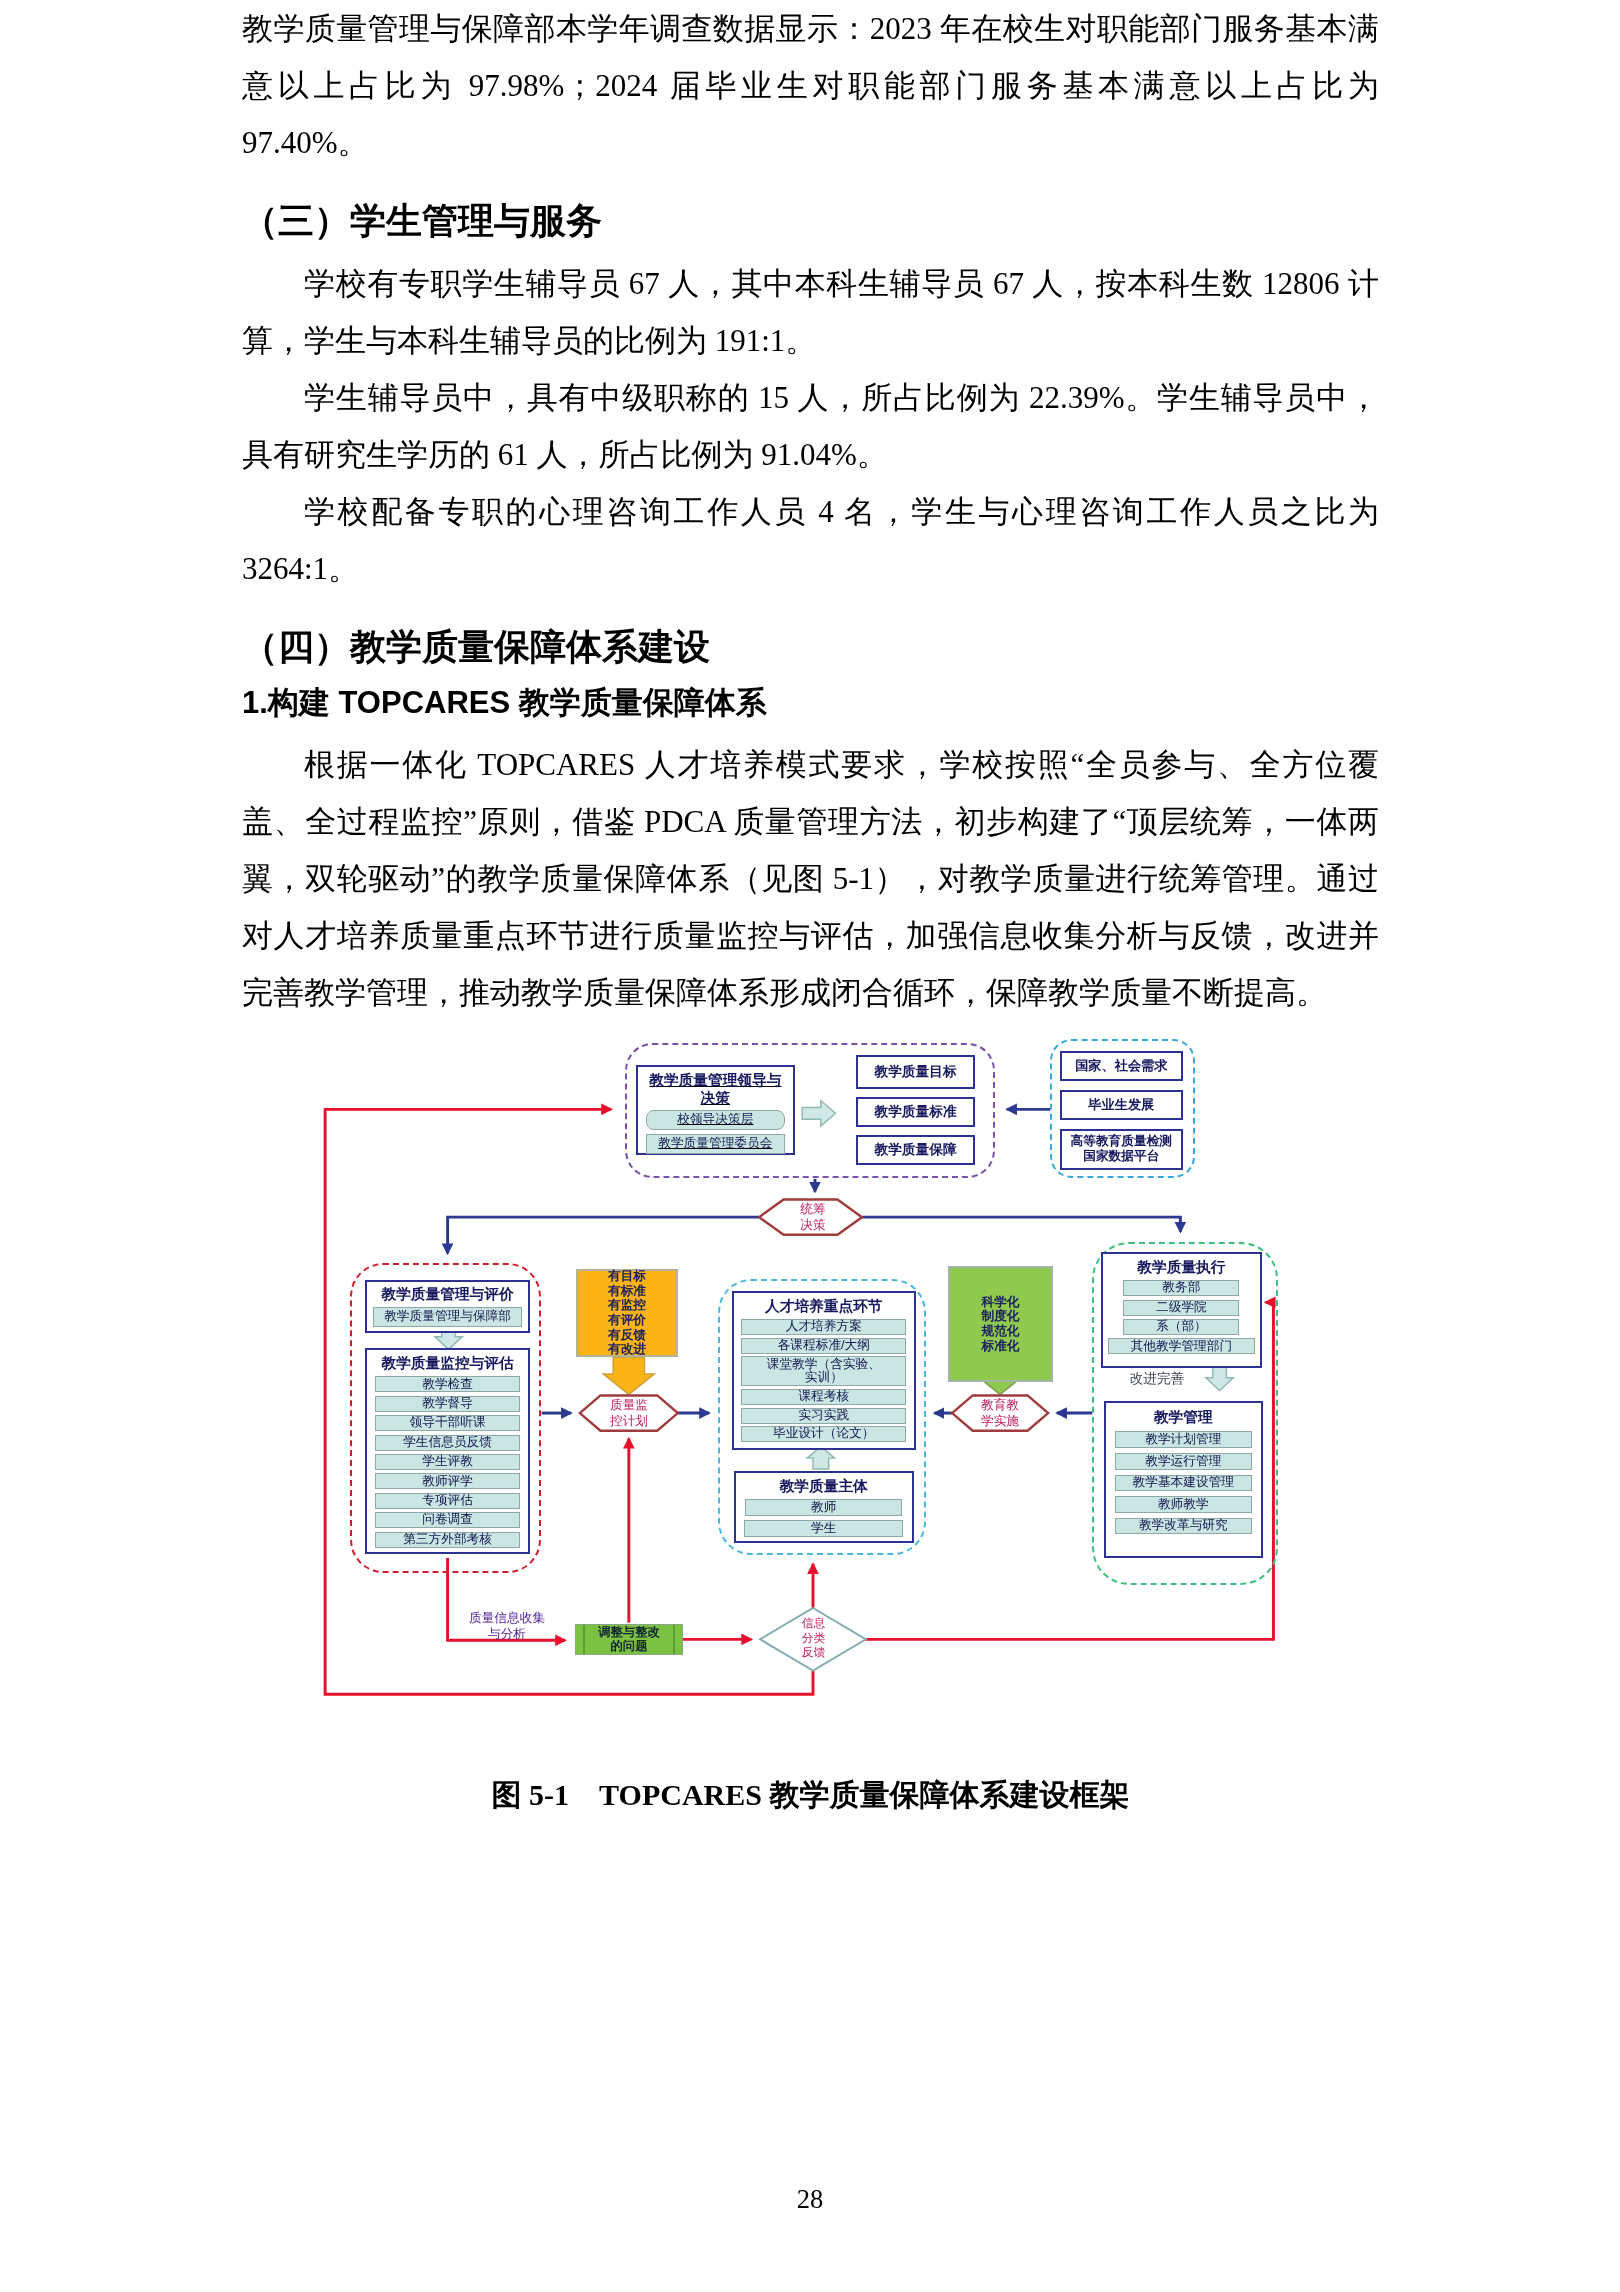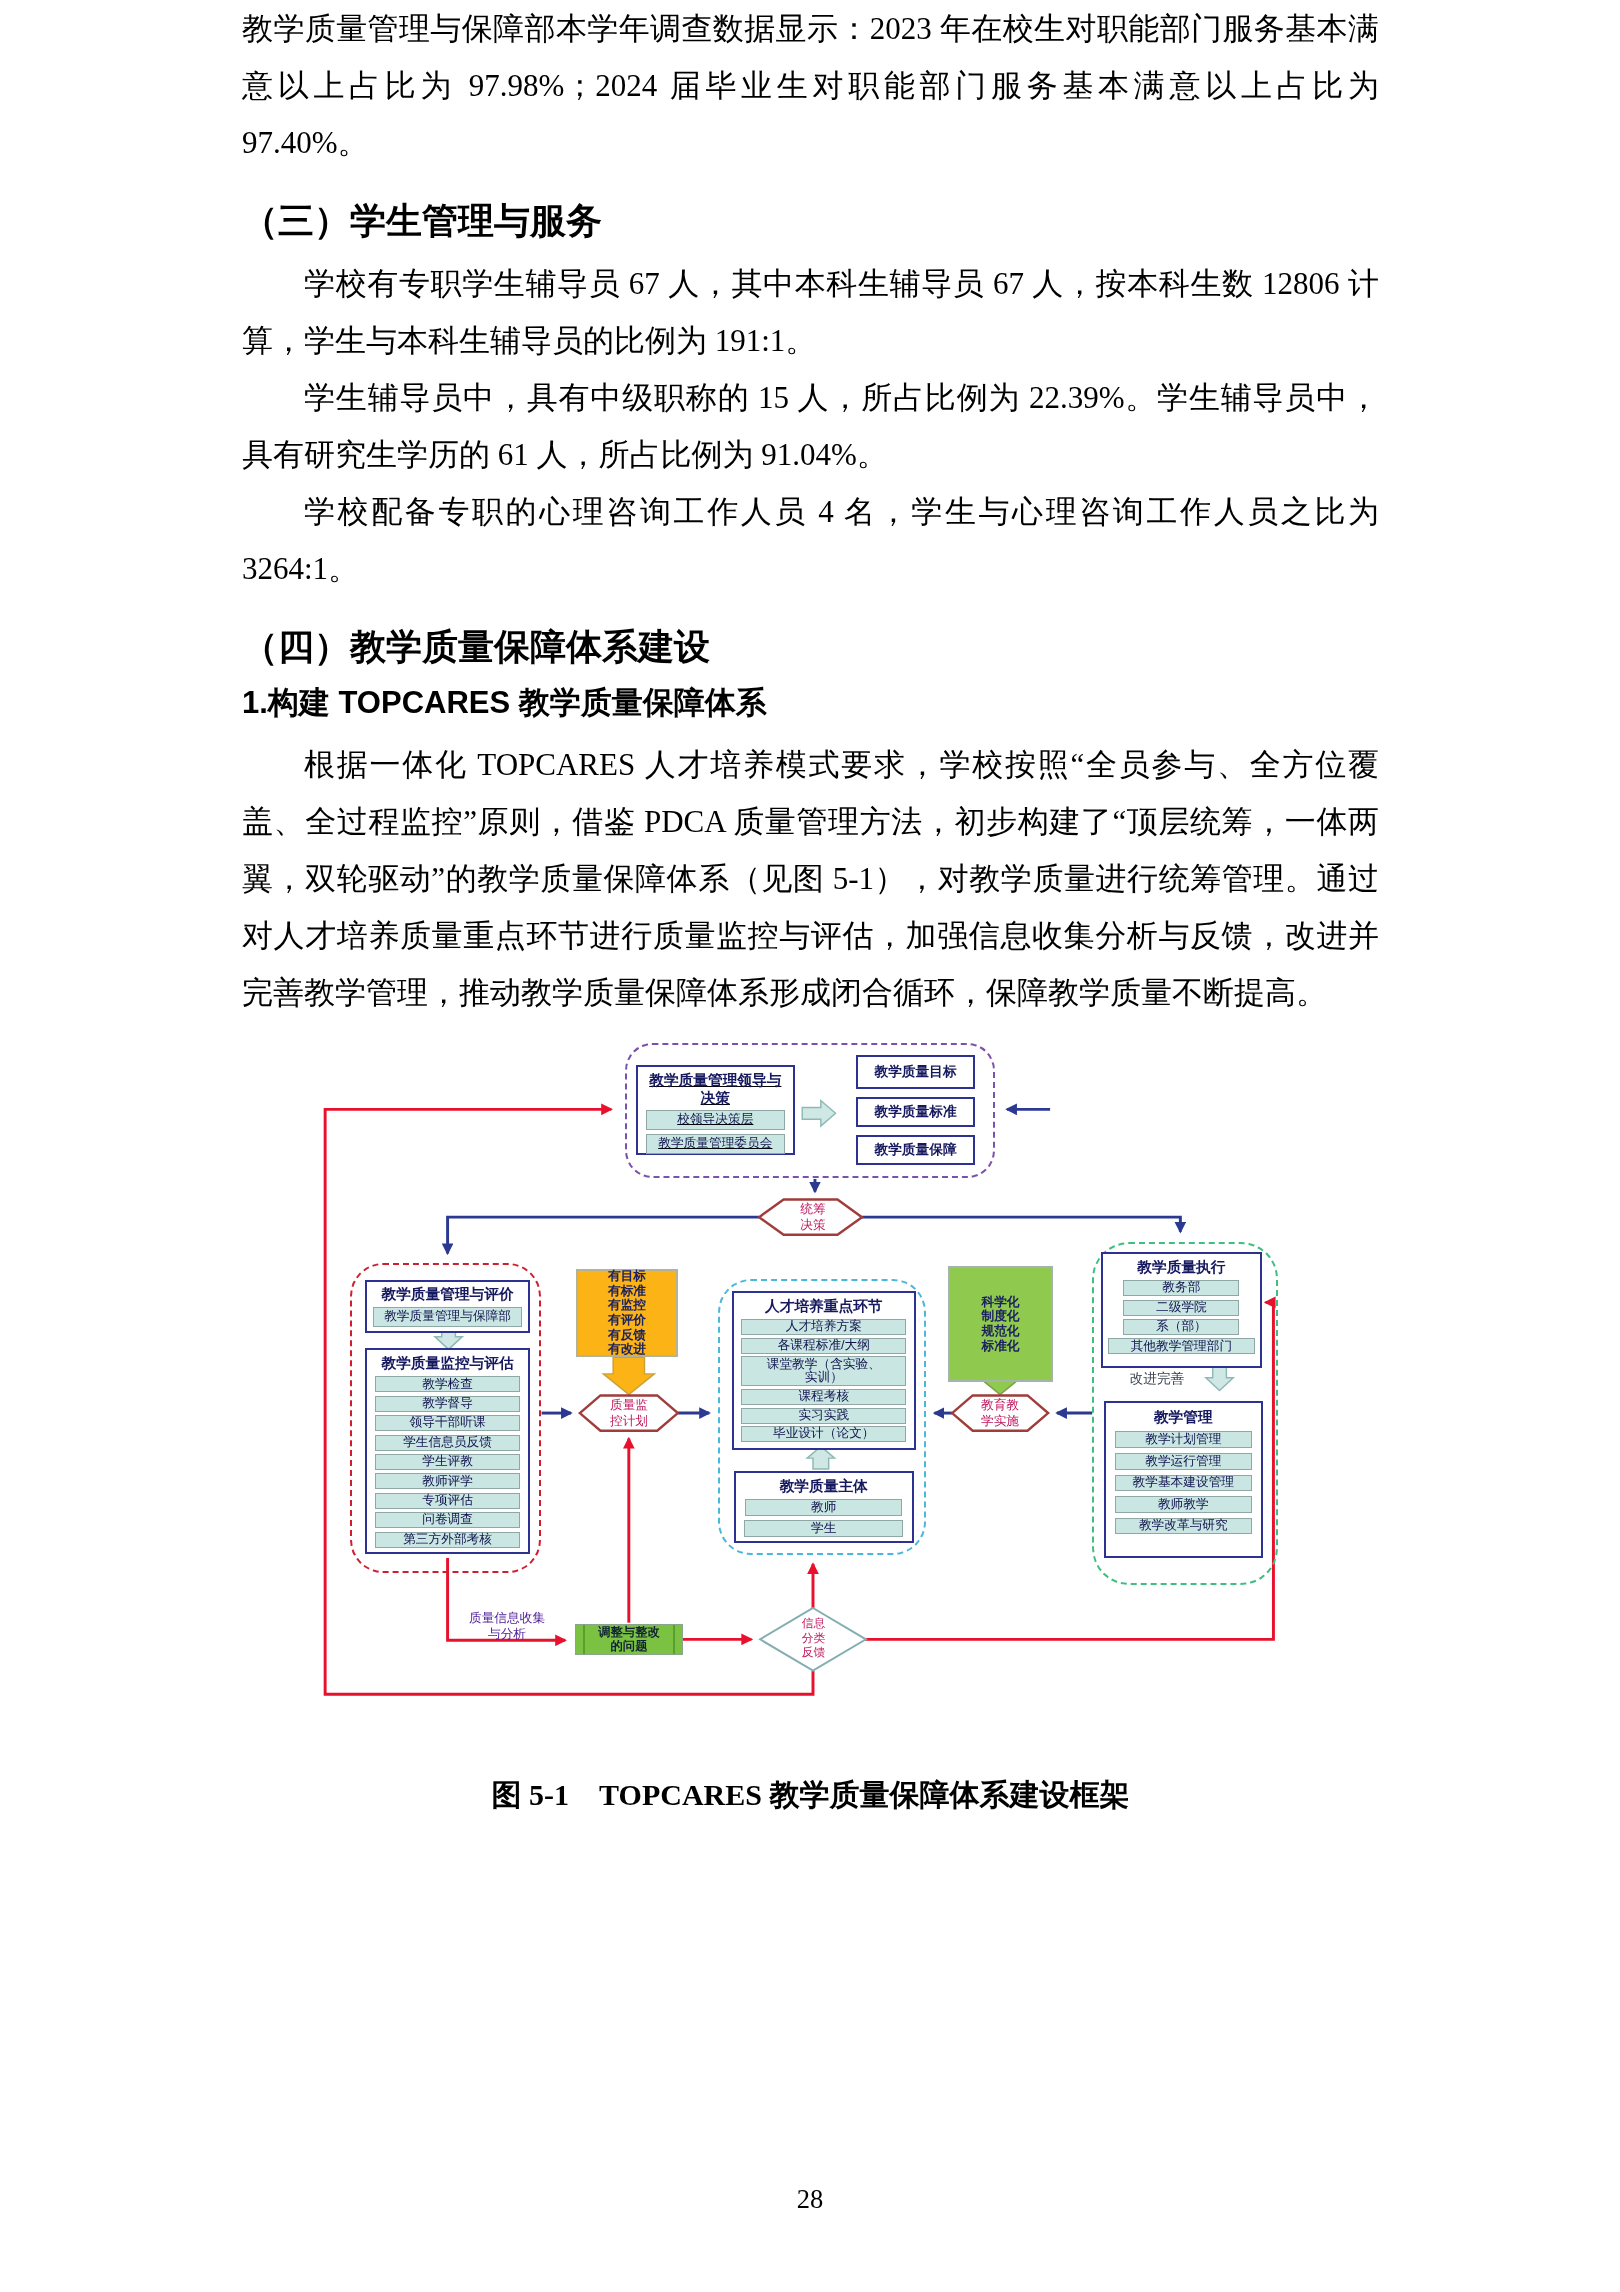--- a/index.html
+++ b/index.html
@@ -103,34 +103,46 @@
           <polygon points="262,390 283,372 341,372 362,390 341,408 283,408" fill="#ffffff" stroke="#a03c3c" stroke-width="2.5"></polygon>
           <polygon points="642,390 663,372 719,372 740,390 719,408 663,408" fill="#ffffff" stroke="#a03c3c" stroke-width="2.5"></polygon>
           <polygon points="500,589 554,621 500,653 446,621" fill="#ffffff" stroke="#84aeb2" stroke-width="2"></polygon>
         </g>
       </svg>
 
       <div class="grp g-purple" style="left:302px;top:11.8px;width:370px;height:135px;">
         <div class="bluebox" style="left:8.8px;top:20.6px;width:159px;height:90px;padding-top:4.9px;text-decoration:underline;">
           <div class="t ml">教学质量管理领导与
 决策</div>
-          <div class="row" style="margin:2.9px auto 0;width:139px;height:19.6px;">校领导决策层</div>
+          <div class="row" style="margin:2.9px auto 0;width:139px;height:19.6px;border-radius:8px;">校领导决策层</div>
           <div class="row" style="margin:3.9px auto 0;width:139px;height:19.6px;">教学质量管理委员会</div>
         </div>
         <div class="bluebox" style="left:229px;top:9.8px;width:119px;height:34px;display:flex;align-items:center;justify-content:center;">
           <span class="t" style="font-size:13.7px;">教学质量目标</span>
         </div>
         <div class="bluebox" style="left:229px;top:52px;width:119px;height:30px;display:flex;align-items:center;justify-content:center;">
           <span class="t" style="font-size:13.7px;">教学质量标准</span>
         </div>
         <div class="bluebox" style="left:229px;top:90px;width:119px;height:30px;display:flex;align-items:center;justify-content:center;">
           <span class="t" style="font-size:13.7px;">教学质量保障</span>
         </div>
       </div>
 
+      <div class="grp g-cyan" style="left:727px;top:7.8px;width:145px;height:139px;">
+        <div class="bluebox" style="left:7.8px;top:9.8px;width:123px;height:30px;display:flex;align-items:center;justify-content:center;">
+          <span class="t" style="font-size:13.2px;">国家、社会需求</span>
+        </div>
+        <div class="bluebox" style="left:7.8px;top:49px;width:123px;height:30px;display:flex;align-items:center;justify-content:center;">
+          <span class="t" style="font-size:13.2px;">毕业生发展</span>
+        </div>
+        <div class="bluebox" style="left:7.8px;top:88px;width:123px;height:41px;display:flex;align-items:center;justify-content:center;">
+          <span class="t ml" style="font-size:12.7px;line-height:15.7px;">高等教育质量检测
+国家数据平台</span>
+        </div>
+      </div>
 
       <div class="hextxt ml" style="left:446px;top:171px;width:88px;">统筹
 决策</div>
       <div class="hextxt ml" style="left:267px;top:367px;width:78px;">质量监
 控计划</div>
       <div class="hextxt ml" style="left:638px;top:367px;width:78px;">教育教
 学实施</div>
 
       <div class="grp g-red" style="left:27.4px;top:232px;width:191px;height:310px;">
         <div class="bluebox" style="left:12.7px;top:14.7px;width:165px;height:53px;padding-top:3.9px;">

